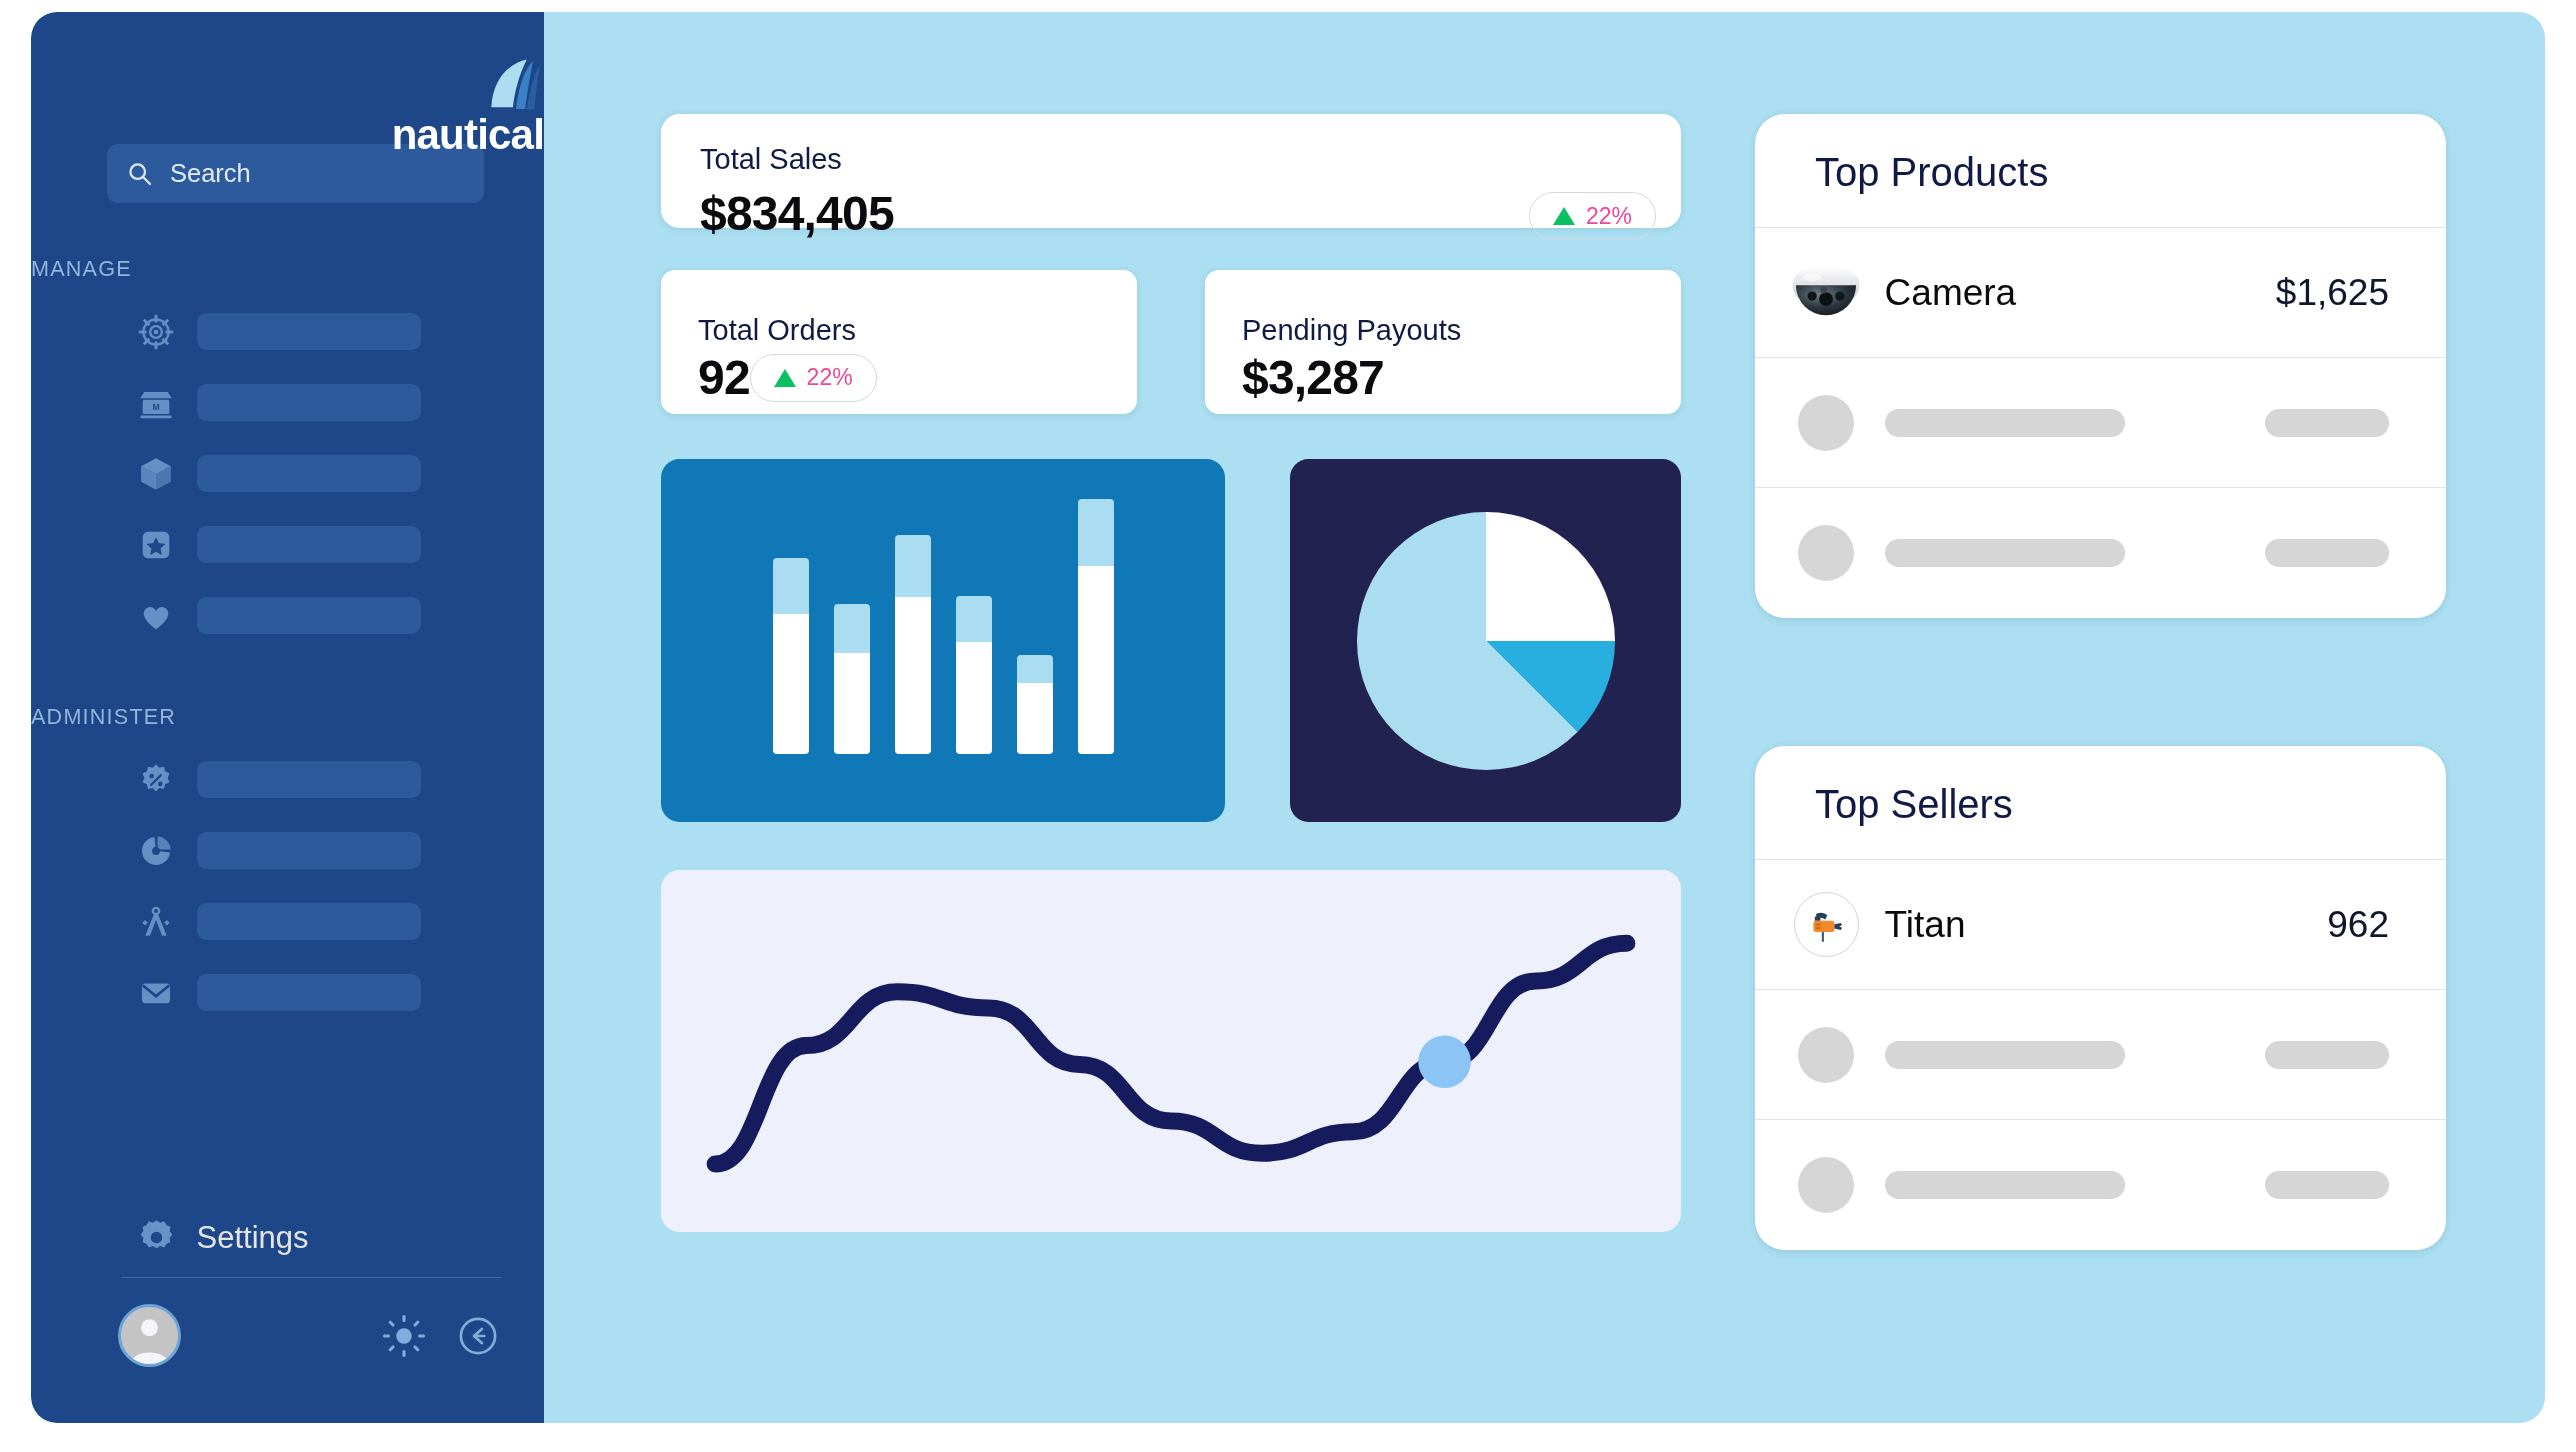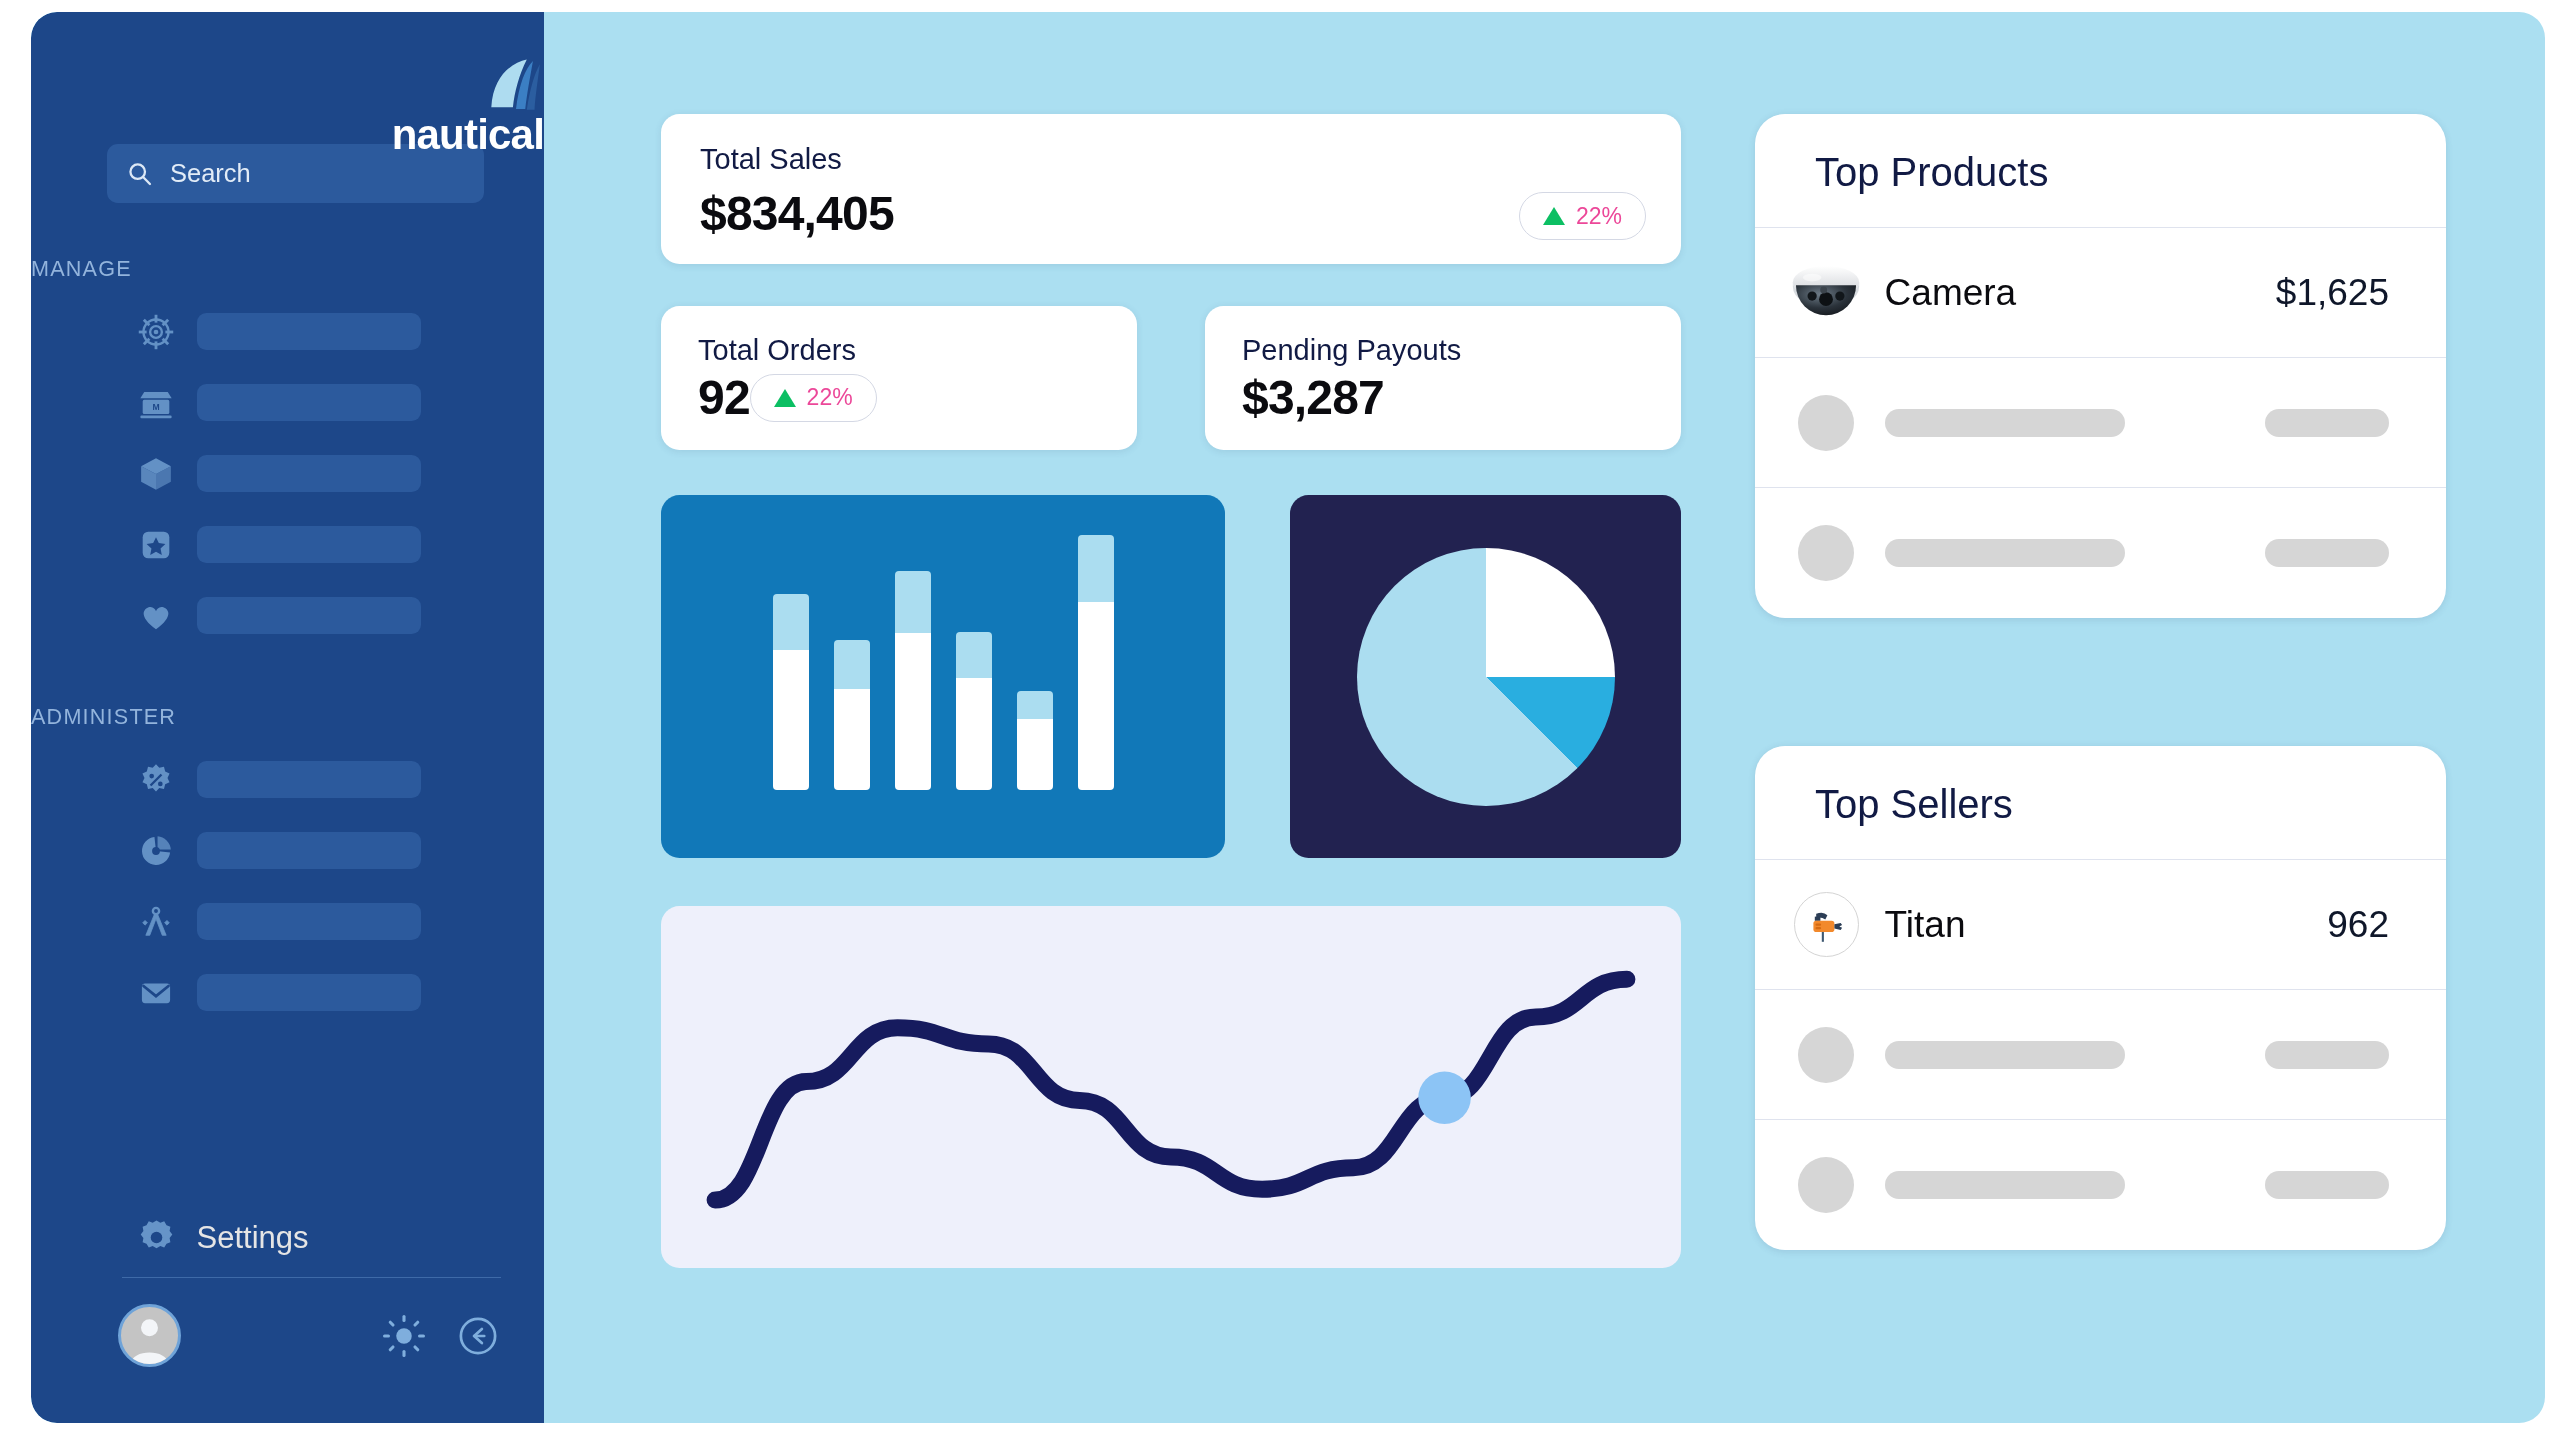--- a/index.html
+++ b/index.html
@@ -153,33 +153,34 @@
   }
   .badge-arrow {
     width: 0; height: 0;
     border-left: 11.6px solid transparent;
     border-right: 11.6px solid transparent;
     border-bottom: 18.5px solid #0CBF63;
   }
   .badge-text { color: #ec4899; font-size: 23px; }
 
   .card-total-sales {
-    height: 150px;
-    padding: 29px 35px 0 39px;
+    height: 114px;
+    padding: 29px 25px 0 39px;
     display: flex; align-items: flex-start; justify-content: space-between;
     margin-bottom: 42px;
   }
   .sales-left { display: flex; flex-direction: column; gap: 9.3px; }
   .card-total-sales .badge { margin-top: 49px; }
 
   .row-two { display: flex; gap: 68px; margin-bottom: 45px; }
   .card-small {
     flex: 1;
     height: 144px;
-    padding: 28px 34px 0 37px;
+    padding: 44px 34px 0 37px;
+    border-radius: 14px;
   }
   .small-head { display: flex; flex-direction: column; gap: 7.7px; }
   .small-bottom {
     display: flex; align-items: center; justify-content: flex-start;
     margin-top: 3.1px;
   }
 
   .row-charts { display: flex; gap: 65px; margin-bottom: 48px; }
   .bar-card {
     width: 564px; flex: 0 0 564px;

